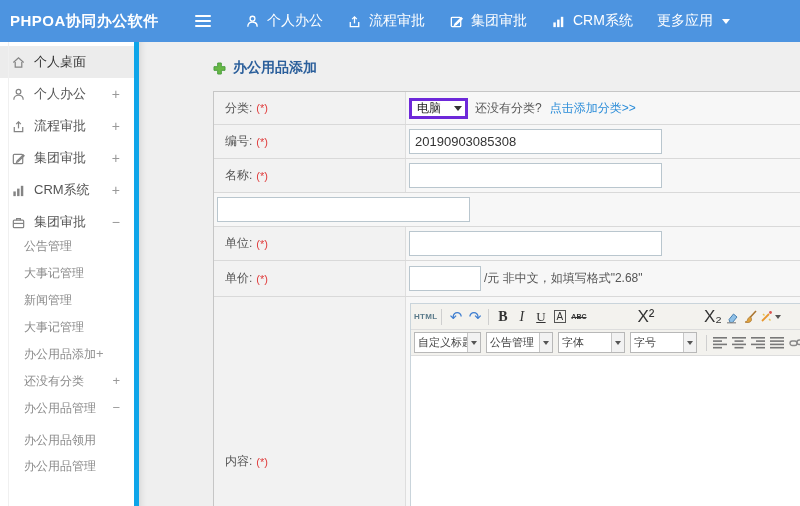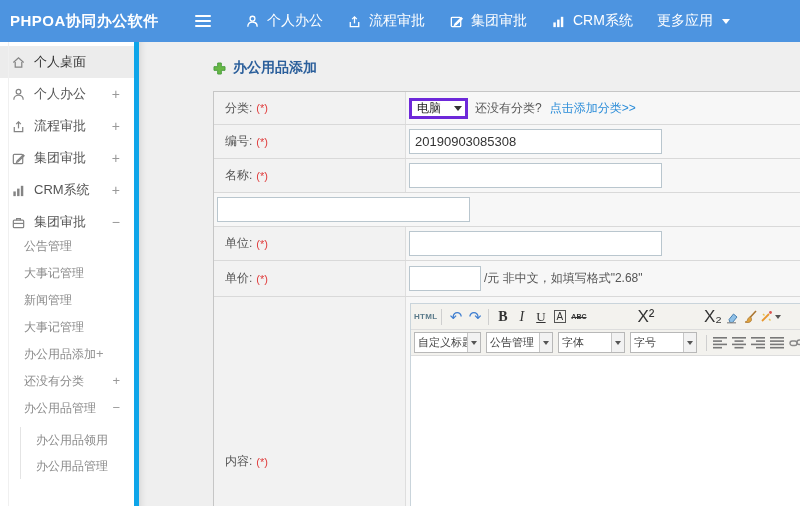--- a/index.html
+++ b/index.html
@@ -24,21 +24,21 @@
   .sidebar { position:relative; width:139px; background:#fff; border-right:5px solid #0ea5e9; padding-top:4px; flex-shrink:0; }
   .sidebar::before { content:""; position:absolute; left:8px; top:0; bottom:0; width:1px; background:#f0f0f0; }
   .side-item { height:32px; display:flex; align-items:center; gap:8px; padding:0 14px 0 10px; font-size:13px; color:#555; cursor:pointer; }
   .side-item.active { background:#ececec; color:#333; }
   .side-item .sicon { width:16px; display:flex; justify-content:center; color:#848484; flex-shrink:0; }
   .side-item .expand { margin-left:auto; color:#999; font-size:14px; }
   .sub-list { }
   .sub-item { height:27px; display:flex; padding:0 14px 0 24px; font-size:12px; color:#8a8a8a; cursor:pointer; }
   .sub-item .expand { color:#999; font-size:13px; }
   .sub-item .expand.right { margin-left:auto; }
-  .l3-list { margin-left:20px; border-left:1px solid #e4e4e4; }
+  .l3-list { margin-left:8px; border-left:1px solid #e4e4e4; }
   .l3-item { height:26px; display:flex; align-items:center; padding-left:15px; font-size:12px; color:#8a8a8a; cursor:pointer; }
 
   
   .main { flex:1; padding:17px 0 0 74px; box-shadow: inset 8px 0 8px -8px rgba(0,0,0,.16); }
   .page-title { display:flex; align-items:center; gap:7px; font-size:14px; font-weight:bold; color:#2b5f9b; margin-bottom:14px; }
   .page-title svg { display:block; }
 
   
   .form-table { width:640px; border:1px solid #c6c6c6; border-bottom:none; background:#f6f6f6; }
   .frow { display:flex; border-bottom:1px solid #d9d9d9; align-items:stretch; }

